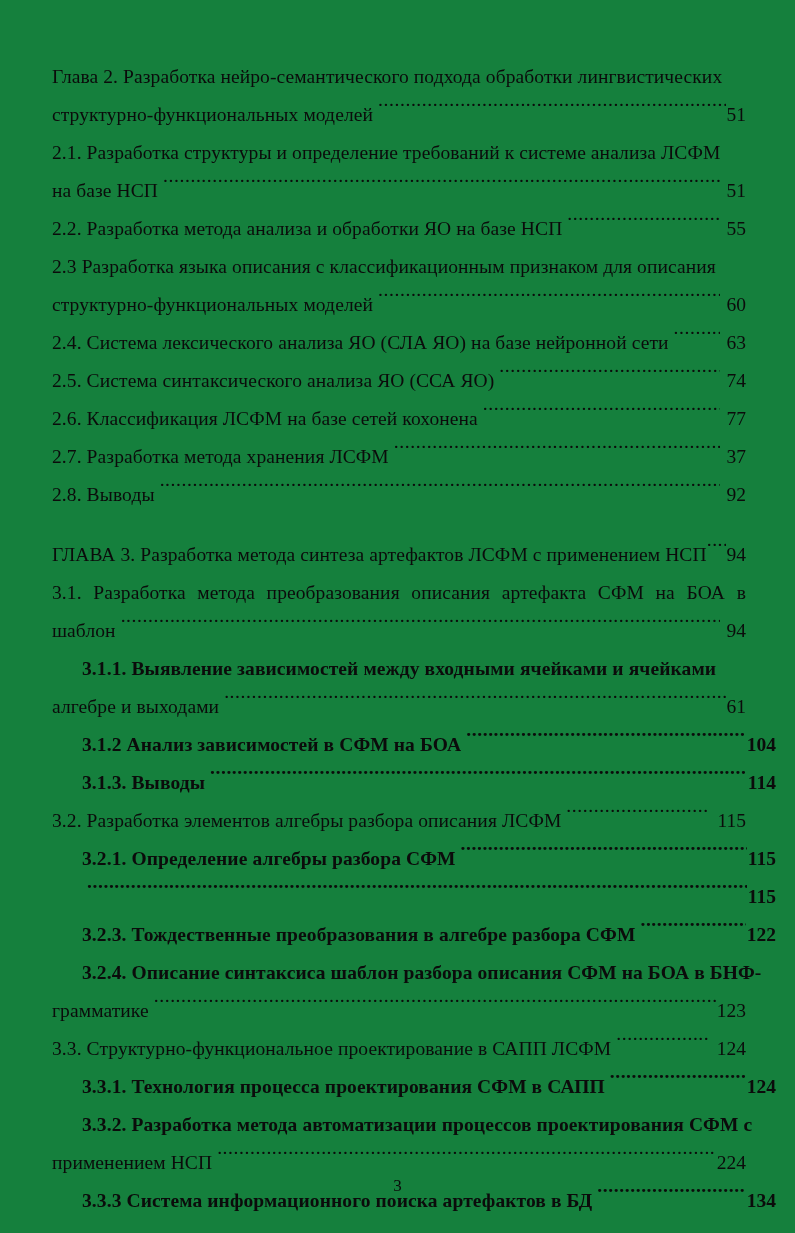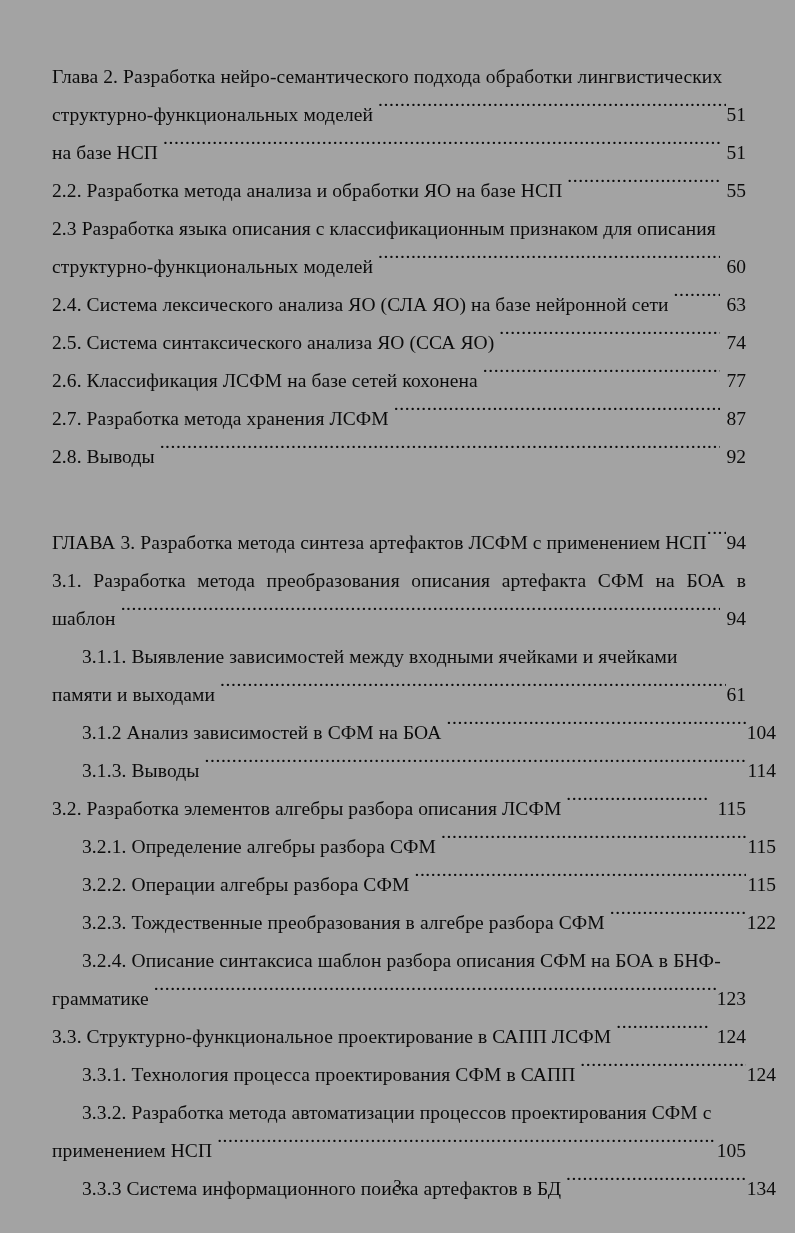--- a/index.html
+++ b/index.html
@@ -13,21 +13,21 @@
     position: relative;
     font-family: "Liberation Serif", "DejaVu Serif", serif;
     color: #0b0b0b;
     overflow: hidden;
   }
 
   
   #page {
     position: absolute;
     inset: 0;
-    background: #a3a3a3;
+    background: #15803d;
     padding: 0;
   }
 
   #toc {
     position: absolute;
     left: 52px;
     top: 58px;
     width: 694px;
   }
 
@@ -35,22 +35,22 @@
   .toc-line {
     display: flex;
     align-items: baseline;
     width: 100%;
     height: 38px;
     font-size: 19.5px;
     line-height: 38px;
     white-space: nowrap;
     overflow: hidden;
   }
-  .toc-line.indent-1 { padding-left: 30px; }
-  .toc-line.gap-before { margin-top: 48px; justify-content: space-between; }
+  .toc-line.indent-1 { padding-left: 30px; font-weight: bold; }
+  .toc-line.gap-before { margin-top: 22px; justify-content: space-between; }
 
   .toc-title {
     flex: 0 0 auto;
     letter-spacing: 0.1px;
   }
   
   .toc-line.justified .toc-title {
     flex: 1 1 auto;
     display: block;
     text-align: justify;
@@ -107,20 +107,23 @@
 
   <div id="toc">
       <div class="toc-line plain">
         <span class="toc-title">Глава 2. Разработка нейро-семантического подхода обработки лингвистических</span>
       </div>
       <div class="toc-line">
         <span class="toc-title">структурно-функциональных моделей </span>
         <span class="leader spaced"></span>
         <span class="toc-page">51</span>
       </div>
+      <div class="toc-line plain">
+        <span class="toc-title">2.1. Разработка структуры и определение требований к системе анализа ЛСФМ</span>
+      </div>
       <div class="toc-line">
         <span class="toc-title">на базе НСП</span>
         <span class="leader spaced"></span>
         <span class="toc-page pad">51</span>
       </div>
       <div class="toc-line">
         <span class="toc-title">2.2. Разработка метода анализа и обработки ЯО на базе НСП</span>
         <span class="leader spaced"></span>
         <span class="toc-page pad">55</span>
       </div>
@@ -143,21 +146,21 @@
         <span class="toc-page pad">74</span>
       </div>
       <div class="toc-line">
         <span class="toc-title">2.6. Классификация ЛСФМ на базе сетей кохонена</span>
         <span class="leader spaced"></span>
         <span class="toc-page pad">77</span>
       </div>
       <div class="toc-line">
         <span class="toc-title">2.7. Разработка метода хранения ЛСФМ</span>
         <span class="leader spaced"></span>
-        <span class="toc-page pad">87</span>
+        <span class="toc-page pad">37</span>
       </div>
       <div class="toc-line">
         <span class="toc-title">2.8. Выводы</span>
         <span class="leader spaced"></span>
         <span class="toc-page pad">92</span>
       </div>
       <div class="toc-line gap-before">
         <span class="toc-title">ГЛАВА 3. Разработка метода синтеза артефактов ЛСФМ с применением НСП</span>
         <span class="leader tight"></span>
         <span class="toc-page">94</span>
@@ -167,21 +170,21 @@
       </div>
       <div class="toc-line">
         <span class="toc-title">шаблон </span>
         <span class="leader spaced"></span>
         <span class="toc-page pad">94</span>
       </div>
       <div class="toc-line indent-1 plain">
         <span class="toc-title">3.1.1. Выявление зависимостей между входными ячейками и ячейками</span>
       </div>
       <div class="toc-line">
-        <span class="toc-title">памяти и выходами</span>
+        <span class="toc-title">алгебре и выходами</span>
         <span class="leader spaced"></span>
         <span class="toc-page">61</span>
       </div>
       <div class="toc-line indent-1">
         <span class="toc-title">3.1.2 Анализ зависимостей в СФМ на БОА</span>
         <span class="leader spaced"></span>
         <span class="toc-page">104</span>
       </div>
       <div class="toc-line indent-1">
         <span class="toc-title">3.1.3. Выводы </span>
@@ -192,21 +195,20 @@
         <span class="toc-title">3.2. Разработка элементов алгебры разбора описания ЛСФМ</span>
         <span class="leader spaced"></span>
         <span class="toc-page pad">115</span>
       </div>
       <div class="toc-line indent-1">
         <span class="toc-title">3.2.1. Определение алгебры разбора СФМ</span>
         <span class="leader spaced"></span>
         <span class="toc-page">115</span>
       </div>
       <div class="toc-line indent-1">
-        <span class="toc-title">3.2.2. Операции алгебры разбора СФМ </span>
         <span class="leader spaced"></span>
         <span class="toc-page">115</span>
       </div>
       <div class="toc-line indent-1">
         <span class="toc-title">3.2.3. Тождественные преобразования в алгебре разбора СФМ </span>
         <span class="leader spaced"></span>
         <span class="toc-page">122</span>
       </div>
       <div class="toc-line indent-1 plain">
         <span class="toc-title">3.2.4. Описание синтаксиса шаблон разбора описания СФМ на БОА в БНФ-</span>
@@ -225,21 +227,21 @@
         <span class="toc-title">3.3.1. Технология процесса проектирования СФМ в САПП </span>
         <span class="leader spaced"></span>
         <span class="toc-page">124</span>
       </div>
       <div class="toc-line indent-1 plain">
         <span class="toc-title">3.3.2. Разработка метода автоматизации процессов проектирования СФМ с</span>
       </div>
       <div class="toc-line">
         <span class="toc-title">применением НСП</span>
         <span class="leader spaced"></span>
-        <span class="toc-page">105</span>
+        <span class="toc-page">224</span>
       </div>
       <div class="toc-line indent-1">
         <span class="toc-title">3.3.3 Система информационного поиска артефактов в БД</span>
         <span class="leader spaced"></span>
         <span class="toc-page">134</span>
       </div>
     </div>
 
   <div id="folio">3</div>
 

